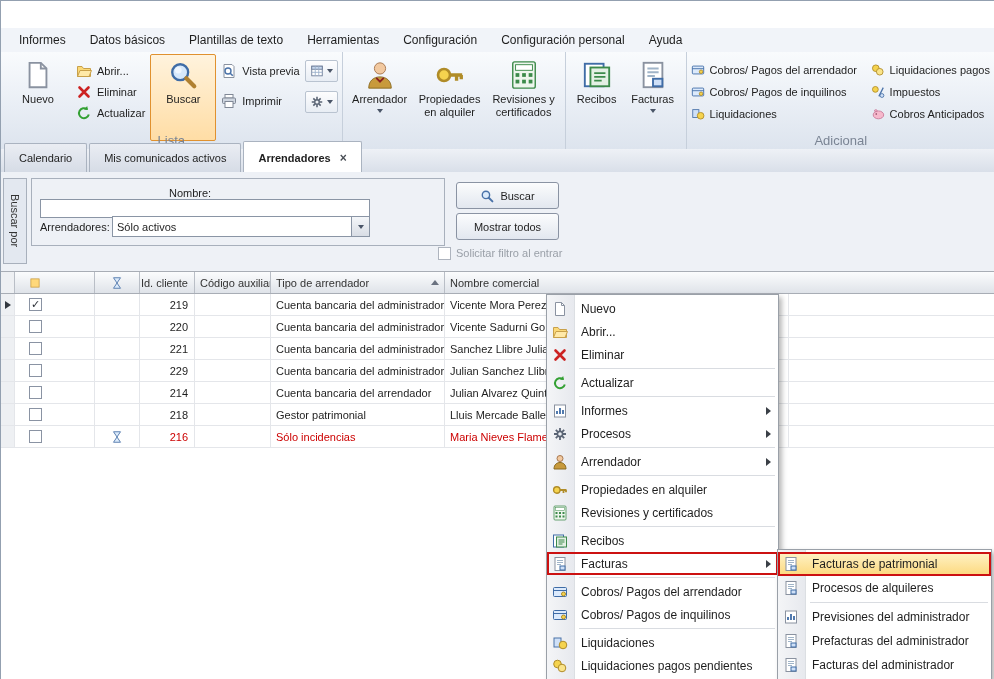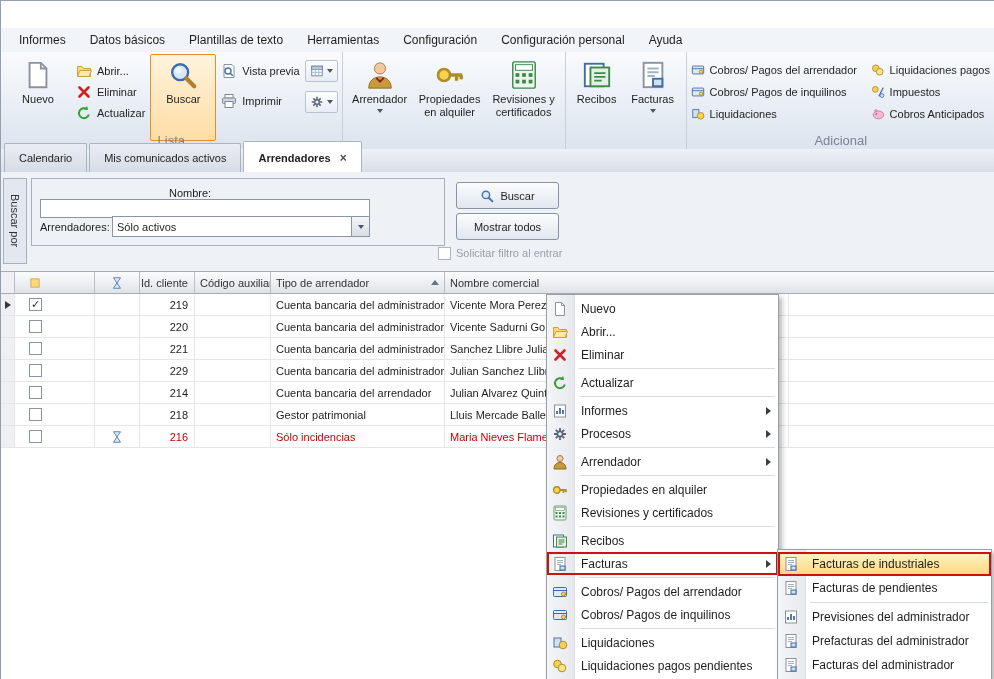--- a/index.html
+++ b/index.html
@@ -703,32 +703,32 @@
     </div>
   <div class="submenu" id="submenu" style="top: 548px;">
       <div class="ctx-item h24 sel">
         <span class="ic ic16 ctx-ic">
           <svg viewBox="0 0 16 16">
             <rect x="3" y="1.5" width="10" height="13" fill="#fff" stroke="#8a92a0"></rect>
             <path d="M5 4.5h6M5 6.5h6M5 8.5h4" stroke="#a0b4c8"></path>
             <rect x="8" y="10" width="5" height="4" fill="#cfe0f7" stroke="#3f6ca6"></rect>
           </svg>
         </span>
-        <span class="ctx-lbl">Facturas de industriales</span>
+        <span class="ctx-lbl">Facturas de patrimonial</span>
         <span class="red-box"></span>
       </div>
       <div class="ctx-item h24">
         <span class="ic ic16 ctx-ic">
           <svg viewBox="0 0 16 16">
             <rect x="3" y="1.5" width="10" height="13" fill="#fff" stroke="#8a92a0"></rect>
             <path d="M5 4.5h6M5 6.5h6M5 8.5h4" stroke="#a0b4c8"></path>
             <rect x="8" y="10" width="5" height="4" fill="#cfe0f7" stroke="#3f6ca6"></rect>
           </svg>
         </span>
-        <span class="ctx-lbl">Facturas de pendientes</span>
+        <span class="ctx-lbl">Procesos de alquileres</span>
       </div>
       <div class="ctx-sep"></div>
       <div class="ctx-item h24">
         <span class="ic ic16 ctx-ic">
           <svg viewBox="0 0 16 16">
             <rect x="2.5" y="2" width="11" height="12" fill="#fff" stroke="#8a92a0"></rect>
             <path d="M5 11V8M8 11V5M11 11V7" stroke="#3f6ca6" stroke-width="1.8"></path>
           </svg>
         </span>
         <span class="ctx-lbl">Previsiones del administrador</span>

